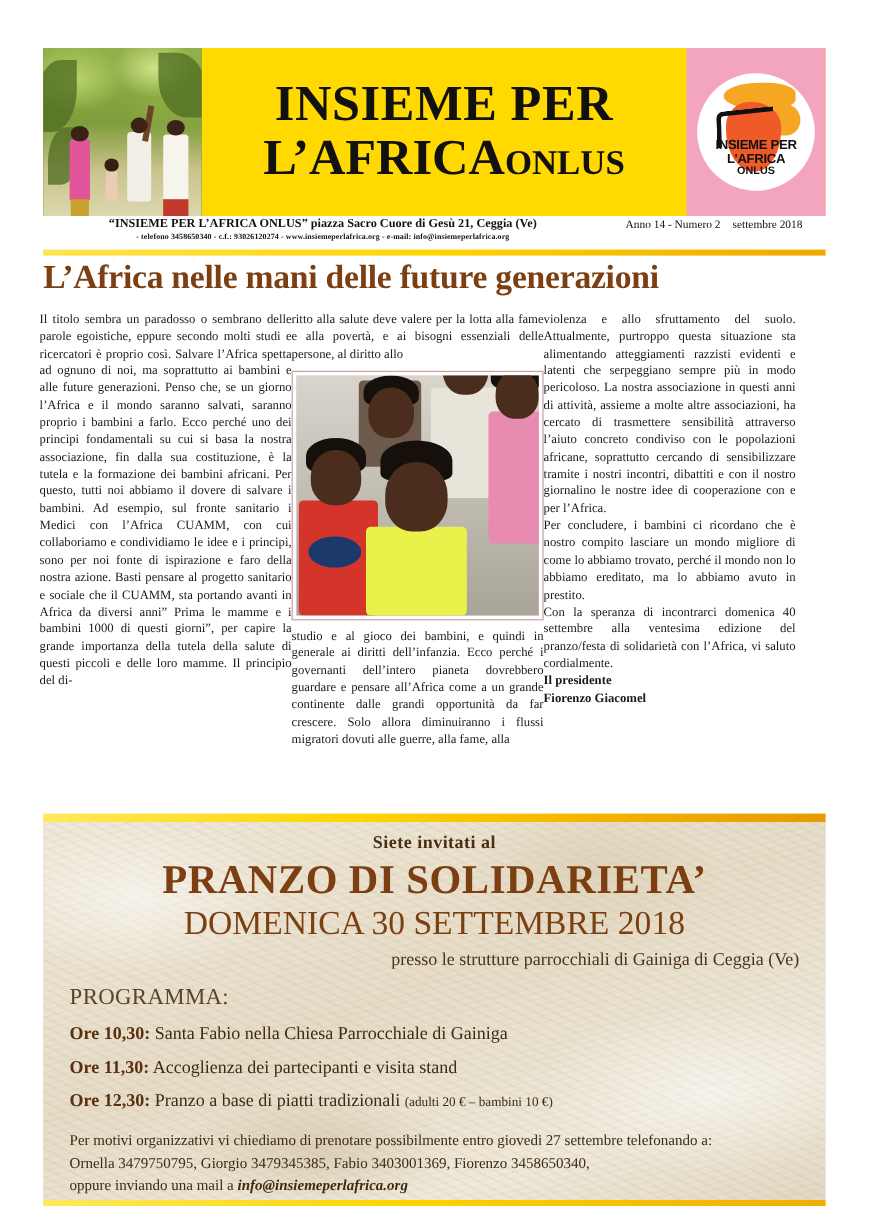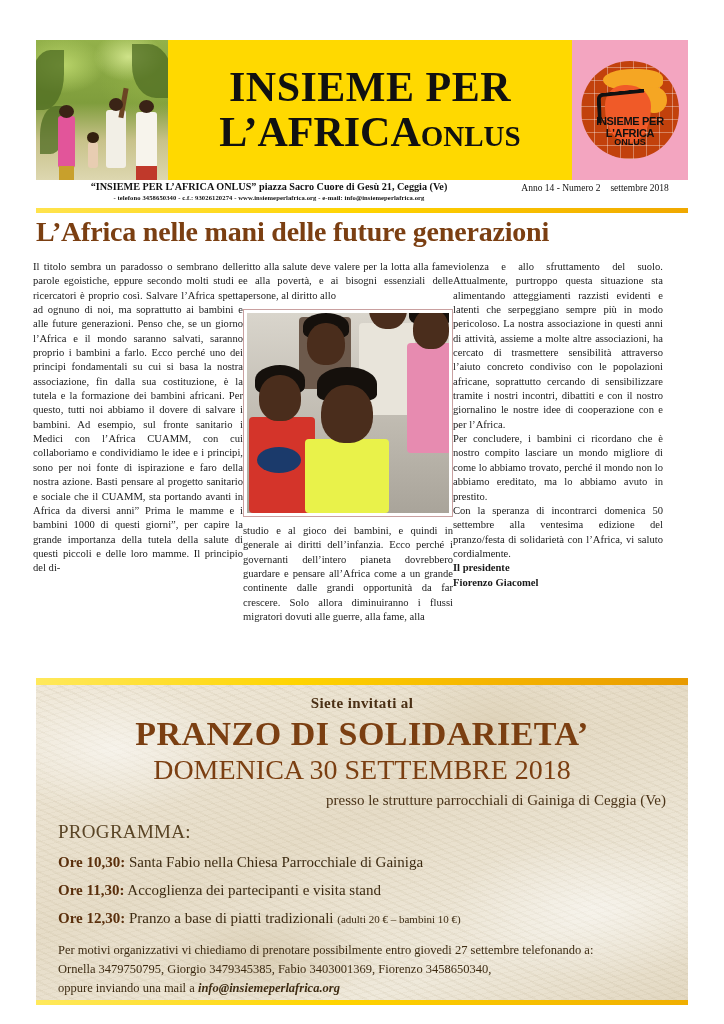--- a/index.html
+++ b/index.html
@@ -40,21 +40,21 @@
     background:#3a2316;border-radius:50%;}
   .k4 .skirt{position:absolute;left:0;bottom:-16px;width:21px;height:18px;background:#c0392b;}
 
   .mast-title{flex:1;display:flex;flex-direction:column;align-items:center;
     justify-content:center;color:#111;}
   .mast-line1{font-size:42px;font-weight:bold;letter-spacing:.5px;line-height:1.08;}
   .mast-line2{font-size:42px;font-weight:bold;line-height:1.08;}
   .mast-line2 .onlus{font-size:29px;letter-spacing:0px;}
   .mast-logo{flex:0 0 116px;width:116px;height:140px;background:#F3A5C0;
     display:flex;align-items:center;justify-content:center;}
-  .globe{width:98px;height:98px;border-radius:50%;background:#c2410c;position:relative;
+  .globe{width:98px;height:98px;border-radius:50%;background:#ffffff;position:relative;
     overflow:hidden;}
   .globe .grid{position:absolute;left:0;top:0;width:100%;height:100%;
     background:
       repeating-linear-gradient(0deg,rgba(255,255,255,.35) 0 1px,rgba(0,0,0,0) 1px 13px),
       repeating-linear-gradient(90deg,rgba(255,255,255,.35) 0 1px,rgba(0,0,0,0) 1px 13px);}
   .globe .africa{position:absolute;left:24px;top:24px;width:46px;height:58px;
     background:#F05A28;border-radius:42% 52% 46% 50% / 34% 36% 62% 60%;}
   .globe .eur{position:absolute;left:22px;top:8px;width:60px;height:22px;
     background:#F5A623;border-radius:50% 40% 36% 50%;}
   .globe .arab{position:absolute;left:62px;top:26px;width:24px;height:26px;
@@ -234,21 +234,21 @@
               <div class="head"></div>
             </div>
         </div>
       </div>
       <p>studio e al gioco dei bambini, e quindi in generale ai diritti dell’infanzia. Ecco perché i governanti dell’intero pianeta dovrebbero guardare e pensare all’Africa come a un grande continente dalle grandi opportunità da far crescere. Solo allora diminuiranno i flussi migratori dovuti alle guerre, alla fame, alla</p>
     </div>
 
     <div class="col">
       <p>violenza e allo sfruttamento del suolo. Attualmente, purtroppo questa situazione sta alimentando atteggiamenti razzisti evidenti e latenti che serpeggiano sempre più in modo pericoloso. La nostra associazione in questi anni di attività, assieme a molte altre associazioni, ha cercato di trasmettere sensibilità attraverso l’aiuto concreto condiviso con le popolazioni africane, soprattutto cercando di sensibilizzare tramite i nostri incontri, dibattiti e con il nostro giornalino le nostre idee di cooperazione con e per l’Africa.</p>
       <p>Per concludere, i bambini ci ricordano che è nostro compito lasciare un mondo migliore di come lo abbiamo trovato, perché il mondo non lo abbiamo ereditato, ma lo abbiamo avuto in prestito.</p>
-      <p>Con la speranza di incontrarci domenica 50 settembre alla ventesima edizione del pranzo/festa di solidarietà con l’Africa, vi saluto cordialmente.</p>
+      <p>Con la speranza di incontrarci domenica 40 settembre alla ventesima edizione del pranzo/festa di solidarietà con l’Africa, vi saluto cordialmente.</p>
       <p class="sign">Il presidente</p>
       <p class="sign">Fiorenzo Giacomel</p>
     </div>
   </div>
 
   <div class="divider"></div>
 
   <div class="announce">
     <div class="paper"></div>
     <div class="content">

